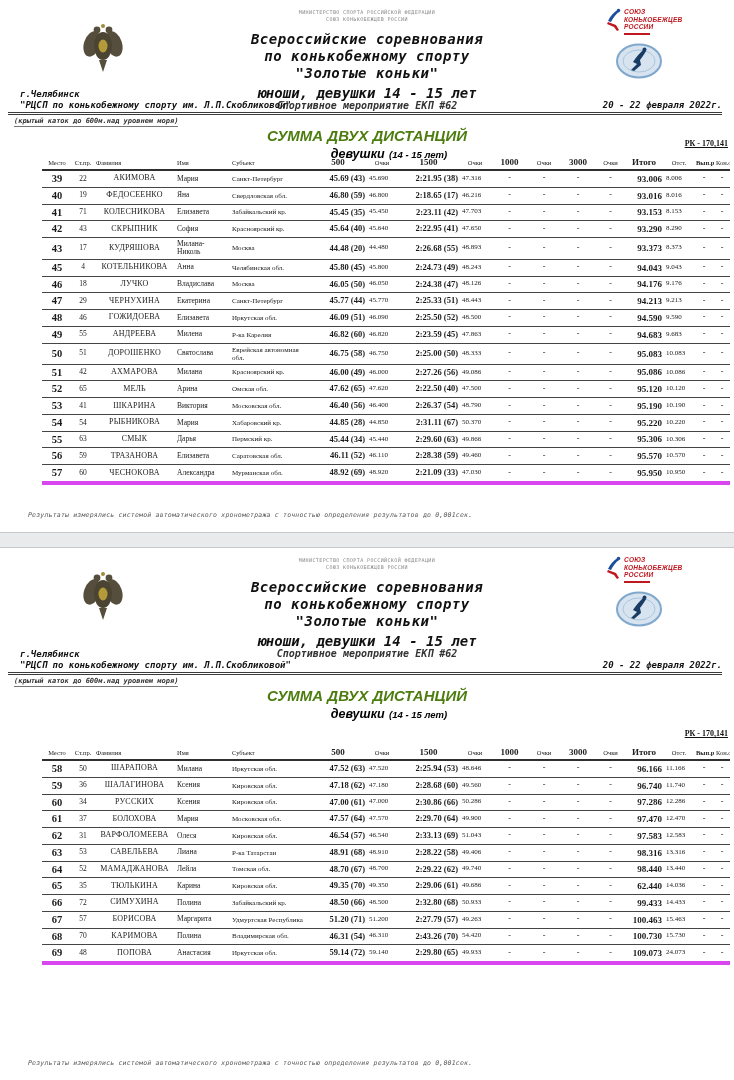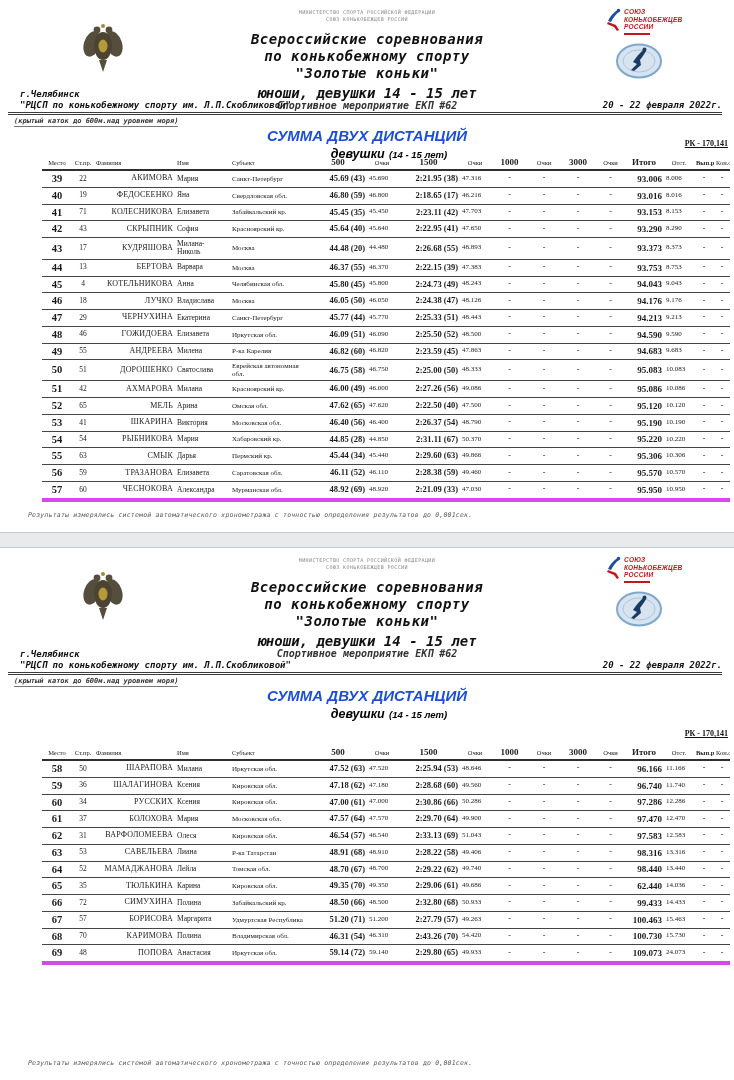--- a/index.html
+++ b/index.html
@@ -31,41 +31,41 @@
   
   .info{font-family:"DejaVu Sans Mono",monospace;font-style:italic;font-weight:bold;color:#111;}
   .city-line{position:absolute;left:20px;font-size:9px;}
   .venue-line{position:absolute;left:8px;right:12px;display:flex;justify-content:space-between;
       align-items:flex-end;font-size:9px;border-bottom:3px double #3c3c3c;padding:0 0 2px 12px;}
   .venue-note{position:absolute;left:14px;font-size:7px;font-weight:bold;color:#333;
       border-bottom:1px solid #777;padding-bottom:1px;width:max-content;}
 
   
   .section-title{position:absolute;left:0;width:100%;text-align:center;
-      font-family:"Liberation Sans",sans-serif;font-weight:bold;font-style:italic;font-size:15px;color:#1d4ed8;}
+      font-family:"Liberation Sans",sans-serif;font-weight:bold;font-style:italic;font-size:15px;color:#4d7c0f;}
   .section-sub{position:absolute;left:0;width:100%;text-align:center;
       font-family:"Liberation Sans",sans-serif;font-weight:bold;font-style:italic;color:#000;}
   .section-sub .grp{font-size:12.5px;margin-left:44px;}
   .section-sub .age{font-size:9.5px;}
   .rk-note{position:absolute;right:6px;text-align:right;font-size:8px;font-weight:bold;color:#111;text-decoration:underline;}
 
   
   table.results{position:absolute;left:42px;width:688px;border-collapse:collapse;table-layout:fixed;
       border-bottom:4px solid #d946ef;}
   table.results th,table.results td{padding:2px 2px;vertical-align:middle;overflow:hidden;}
   thead th{border-bottom:2px solid #2f2f2f;font-weight:normal;font-size:6.5px;color:#222;
       text-align:center;padding-bottom:3px;}
   thead th.h-l{text-align:left;}
   thead th.h-b{font-weight:bold;font-size:9px;}
   thead th.h-sb{font-weight:bold;font-size:6.5px;}
   tbody tr{border-top:1.5px solid #454545;}
   tbody td{font-size:8px;line-height:1.12;}
   td.c-place{font-weight:bold;font-size:10.5px;text-align:center;}
   td.c-bib{font-size:7.5px;text-align:center;}
-  td.c-surname{font-size:8px;text-align:right;letter-spacing:.2px;margin-top:28px;}
+  td.c-surname{font-size:8px;text-align:center;letter-spacing:.2px;margin-top:28px;}
   td.c-name{font-size:7.5px;text-align:left;}
   td.c-region{font-size:7px;text-align:left;line-height:1.15;}
   td.c-time{font-weight:bold;font-size:8.5px;text-align:right;padding-right:5px;}
   td.c-pts{font-size:7px;text-align:left;color:#222;}
   td.c-dash{font-size:8px;text-align:center;color:#222;}
   td.c-total{font-weight:bold;font-size:9px;text-align:right;padding-right:3px;}
   td.c-gap{font-size:7px;text-align:left;padding-left:4px;}
 
   .footer-note{position:absolute;left:28px;top:511px;
       font-family:"DejaVu Sans Mono",monospace;font-style:italic;font-size:6.5px;color:#555;letter-spacing:.2px;}
@@ -286,39 +286,20 @@
             <td class="c-dash">-</td>
             <td class="c-dash">-</td>
             <td class="c-dash">-</td>
             <td class="c-dash">-</td>
             <td class="c-total">93.373</td>
             <td class="c-gap">8.373</td>
             <td class="c-dash">-</td>
             <td class="c-dash">-</td>
           </tr>
           <tr>
-            <td class="c-place">44</td>
-            <td class="c-bib">13</td>
-            <td class="c-surname">БЕРТОВА</td>
-            <td class="c-name">Варвара</td>
-            <td class="c-region">Москва</td>
-            <td class="c-time">46.37 (55)</td>
-            <td class="c-pts">46.370</td>
-            <td class="c-time">2:22.15 (39)</td>
-            <td class="c-pts">47.383</td>
-            <td class="c-dash">-</td>
-            <td class="c-dash">-</td>
-            <td class="c-dash">-</td>
-            <td class="c-dash">-</td>
-            <td class="c-total">93.753</td>
-            <td class="c-gap">8.753</td>
-            <td class="c-dash">-</td>
-            <td class="c-dash">-</td>
-          </tr>
-          <tr>
             <td class="c-place">45</td>
             <td class="c-bib">4</td>
             <td class="c-surname">КОТЕЛЬНИКОВА</td>
             <td class="c-name">Анна</td>
             <td class="c-region">Челябинская обл.</td>
             <td class="c-time">45.80 (45)</td>
             <td class="c-pts">45.800</td>
             <td class="c-time">2:24.73 (49)</td>
             <td class="c-pts">48.243</td>
             <td class="c-dash">-</td>

